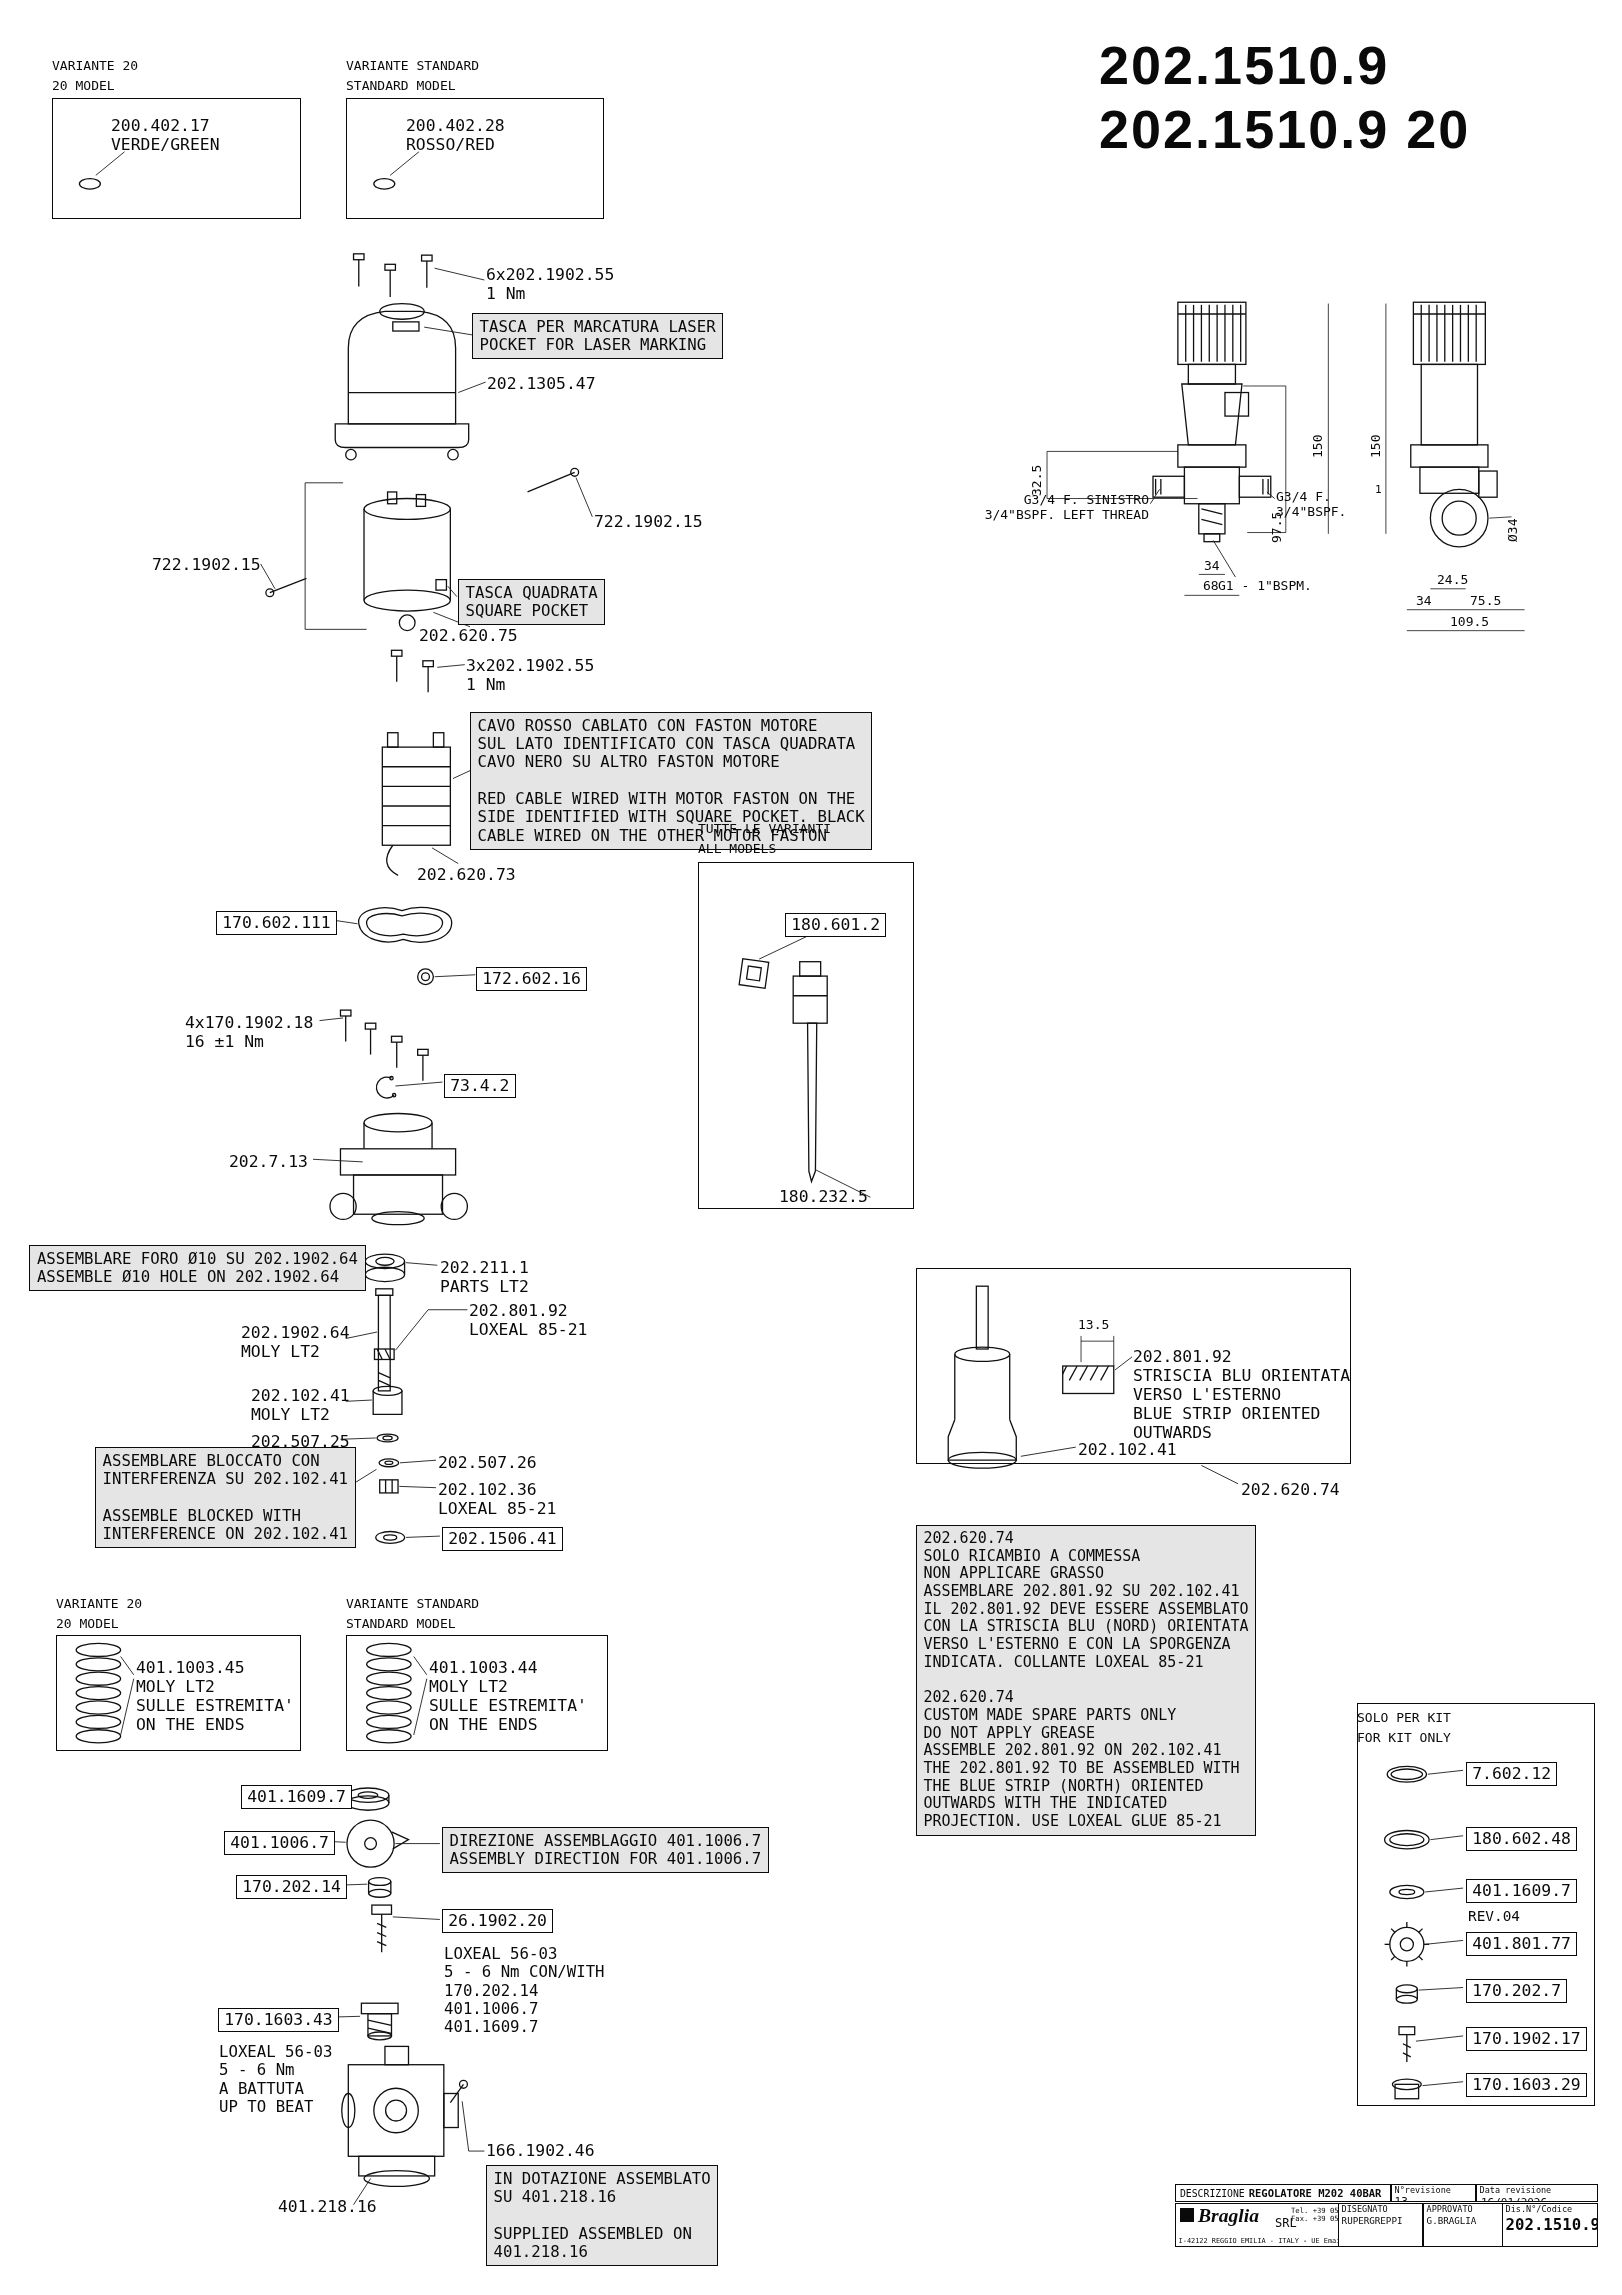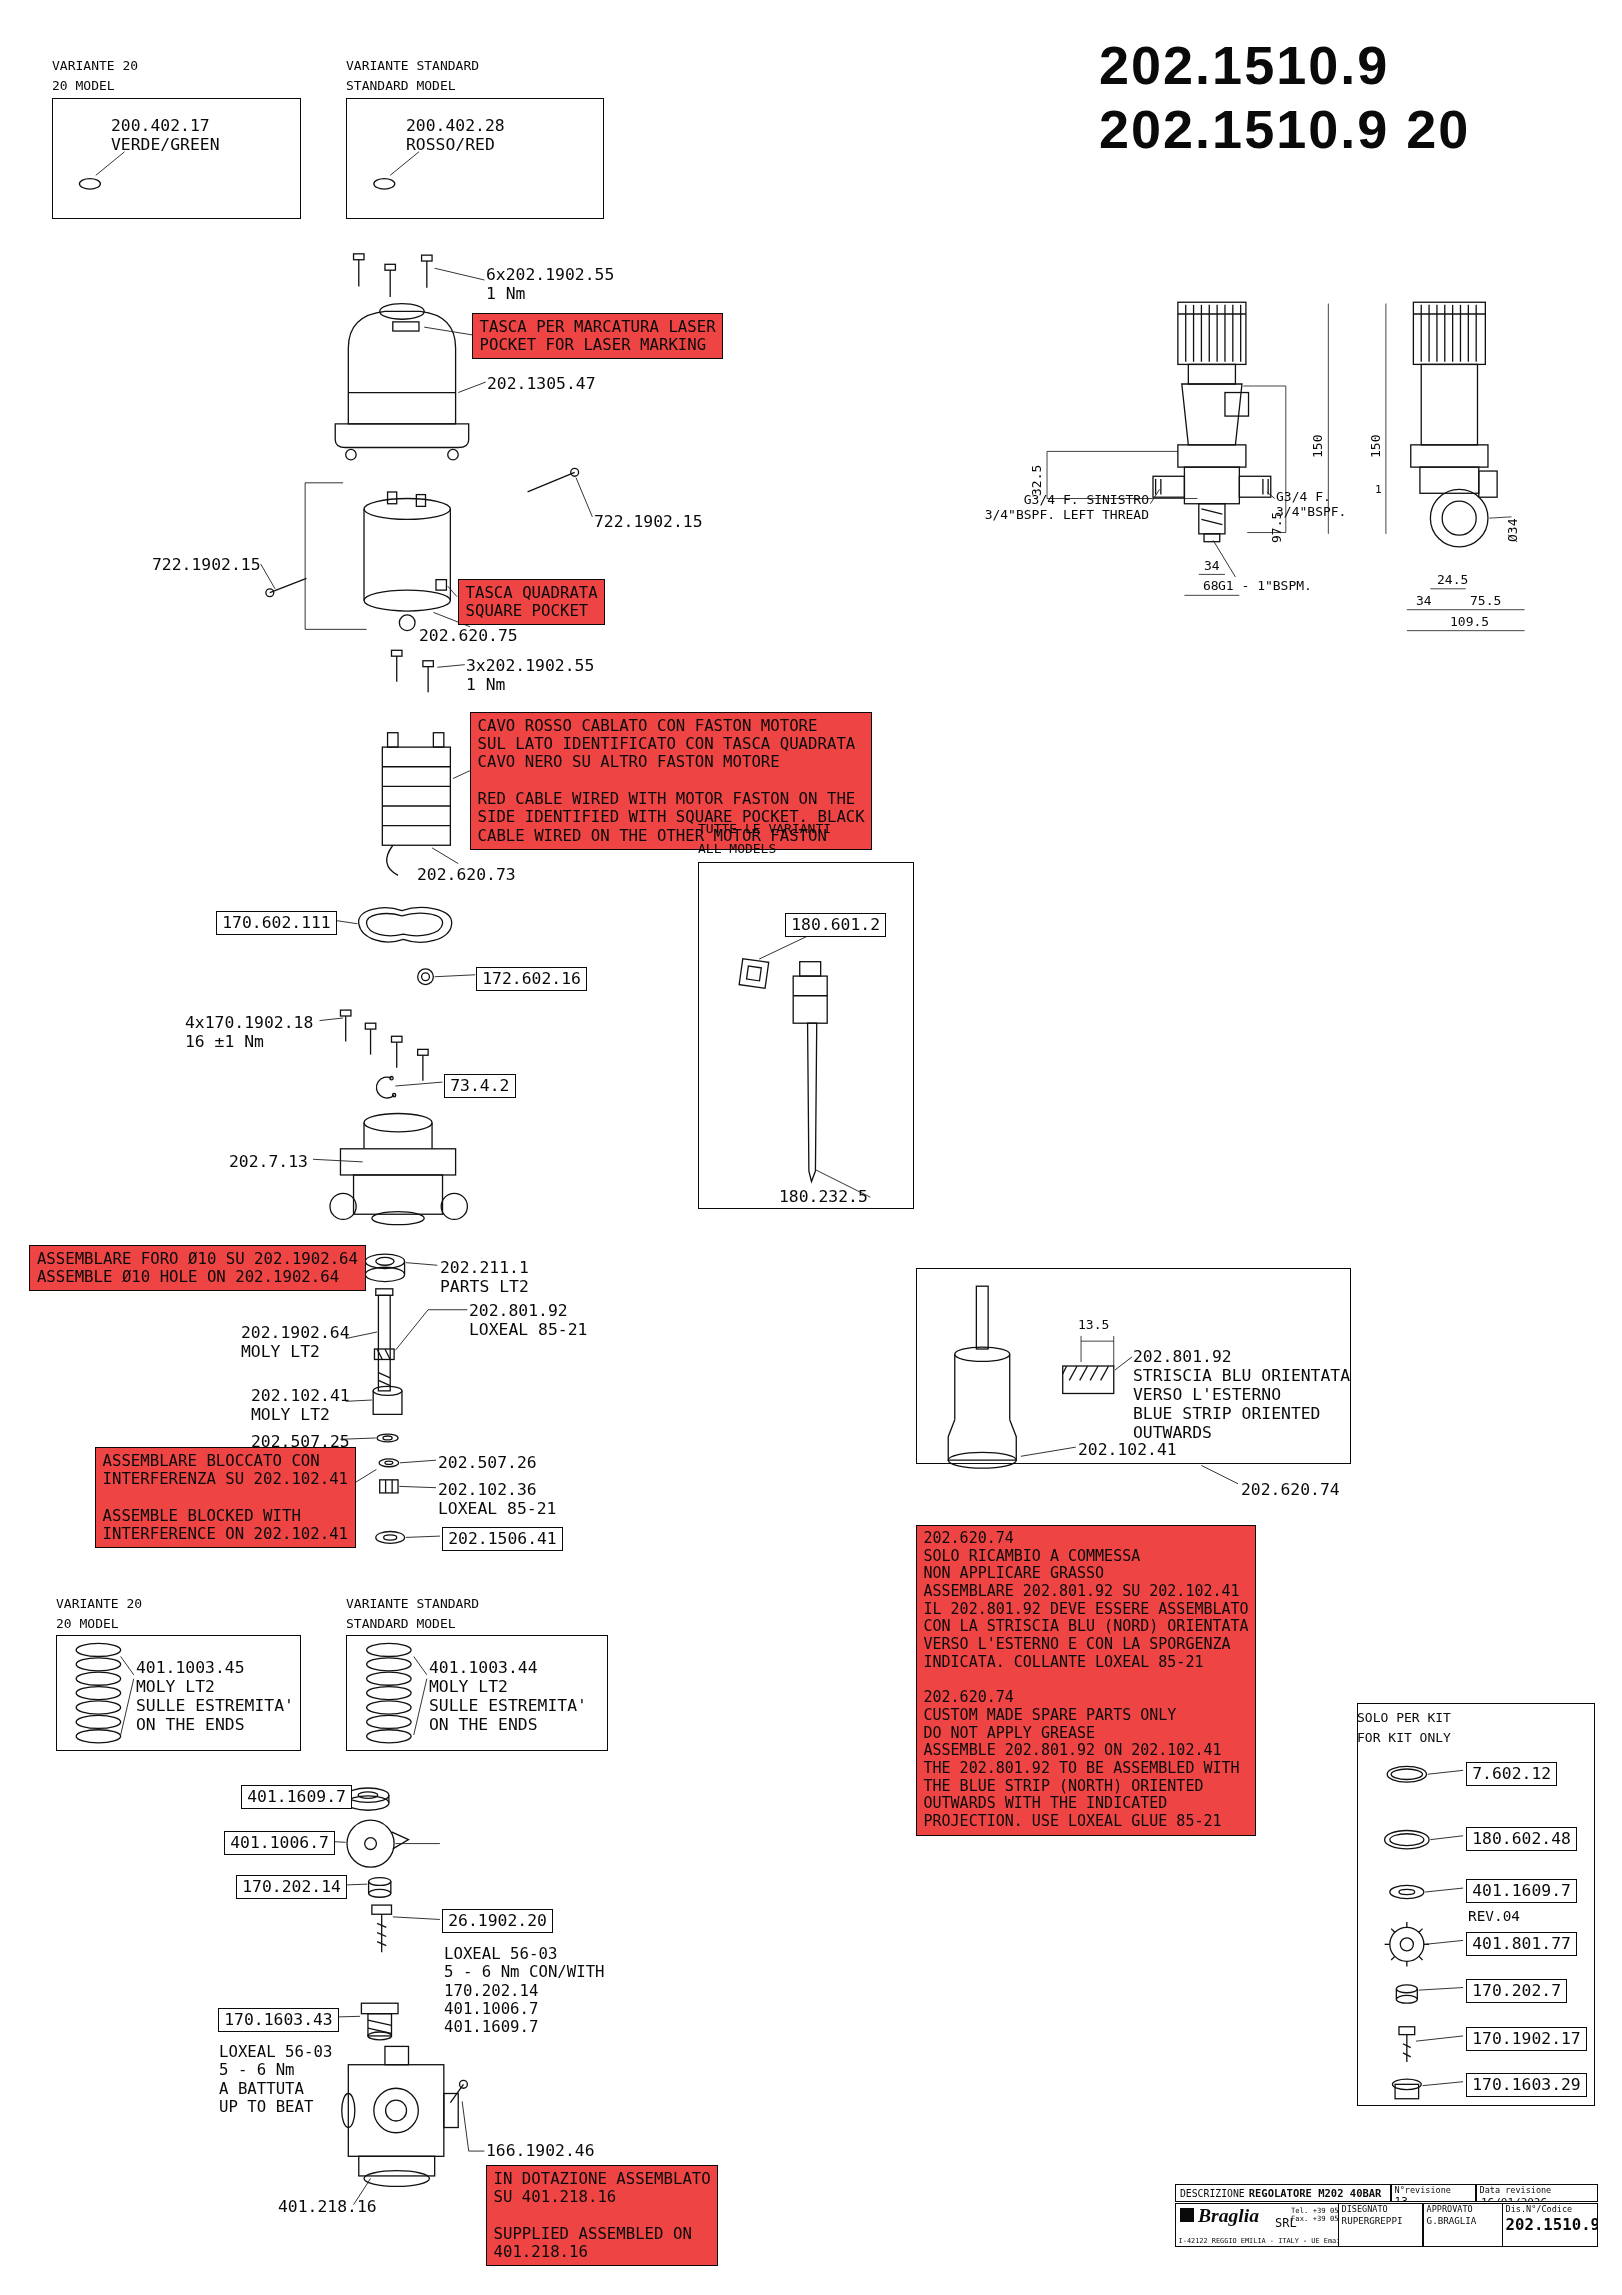--- a/index.html
+++ b/index.html
@@ -1,21 +1,21 @@
 <!DOCTYPE html>
 <html style="font-size:10.5px"><head>
 <meta charset="utf-8">
 <style>
   *{box-sizing:border-box}
   html,body{margin:0;padding:0;background:#dcdcdc}
   #sheet{position:relative;width:1623px;height:2295px;background:#fff;color:#0a0a0a;
          font-family:"DejaVu Sans Mono",monospace;overflow:hidden}
   .co{position:absolute;font-size:16.4px;line-height:19px;white-space:pre}
   .boxed{border:1.3px solid #0a0a0a;padding:1.3px 5.2px;background:#fff}
-  .note{position:absolute;border:1.3px solid #0a0a0a;padding:3.9px 6.5px;font-size:15.7px;line-height:18.3px;white-space:pre;background:#ef4444}
+  .note{position:absolute;border:1.3px solid #0a0a0a;padding:3.9px 6.5px;font-size:15.7px;line-height:18.3px;white-space:pre;background:#e5e5e5}
   .vbox{position:absolute;border:1.3px solid #0a0a0a}
   .vtitle{position:absolute;font-size:13px;line-height:19.6px;white-space:pre;text-align:left}
   .dim{position:absolute;font-size:13px;white-space:pre}
   .rotdim{position:absolute;font-size:13px;white-space:pre;transform:rotate(-90deg);transform-origin:left top}
   .bigtitle{position:absolute;font-family:"Liberation Sans","DejaVu Sans",sans-serif;font-weight:700;font-size:54px;letter-spacing:2px}
   #art{position:absolute;left:0;top:0}
   .tb-cell{position:absolute;border:1px solid #0a0a0a;overflow:hidden;background:#fff}
   .tb-label{font-size:8.5px;line-height:9.8px;padding:0.7px 2.6px;display:block}
   .tb-value{font-size:11px;line-height:12.4px;padding:0 2.6px;display:block}
   .smallnote{position:absolute;font-size:15.7px;line-height:18.3px;white-space:pre}
@@ -530,20 +530,22 @@
   <div class="vtitle" style="left:346px;top:1594px;width:262px">VARIANTE STANDARD
 STANDARD MODEL</div>
   <div class="vbox" style="left:346px;top:1635px;width:262px;height:116px"></div>
   <div class="co" style="left:429px;top:1658px">401.1003.44
 MOLY LT2
 SULLE ESTREMITA'
 ON THE ENDS</div>
 
   <div class="co boxed" style="left:241px;top:1785px">401.1609.7</div>
   <div class="co boxed" style="left:224px;top:1831px">401.1006.7</div>
+  <div class="note" style="left:442px;top:1827px">DIREZIONE ASSEMBLAGGIO 401.1006.7
+ASSEMBLY DIRECTION FOR 401.1006.7</div>
   <div class="co boxed" style="left:236px;top:1875px">170.202.14</div>
   <div class="co boxed" style="left:442px;top:1909px">26.1902.20</div>
   <div class="smallnote" style="left:444px;top:1945px">LOXEAL 56-03
 5 - 6 Nm CON/WITH
 170.202.14
 401.1006.7
 401.1609.7</div>
   <div class="co boxed" style="left:218px;top:2008px">170.1603.43</div>
   <div class="smallnote" style="left:219px;top:2043px">LOXEAL 56-03
 5 - 6 Nm

